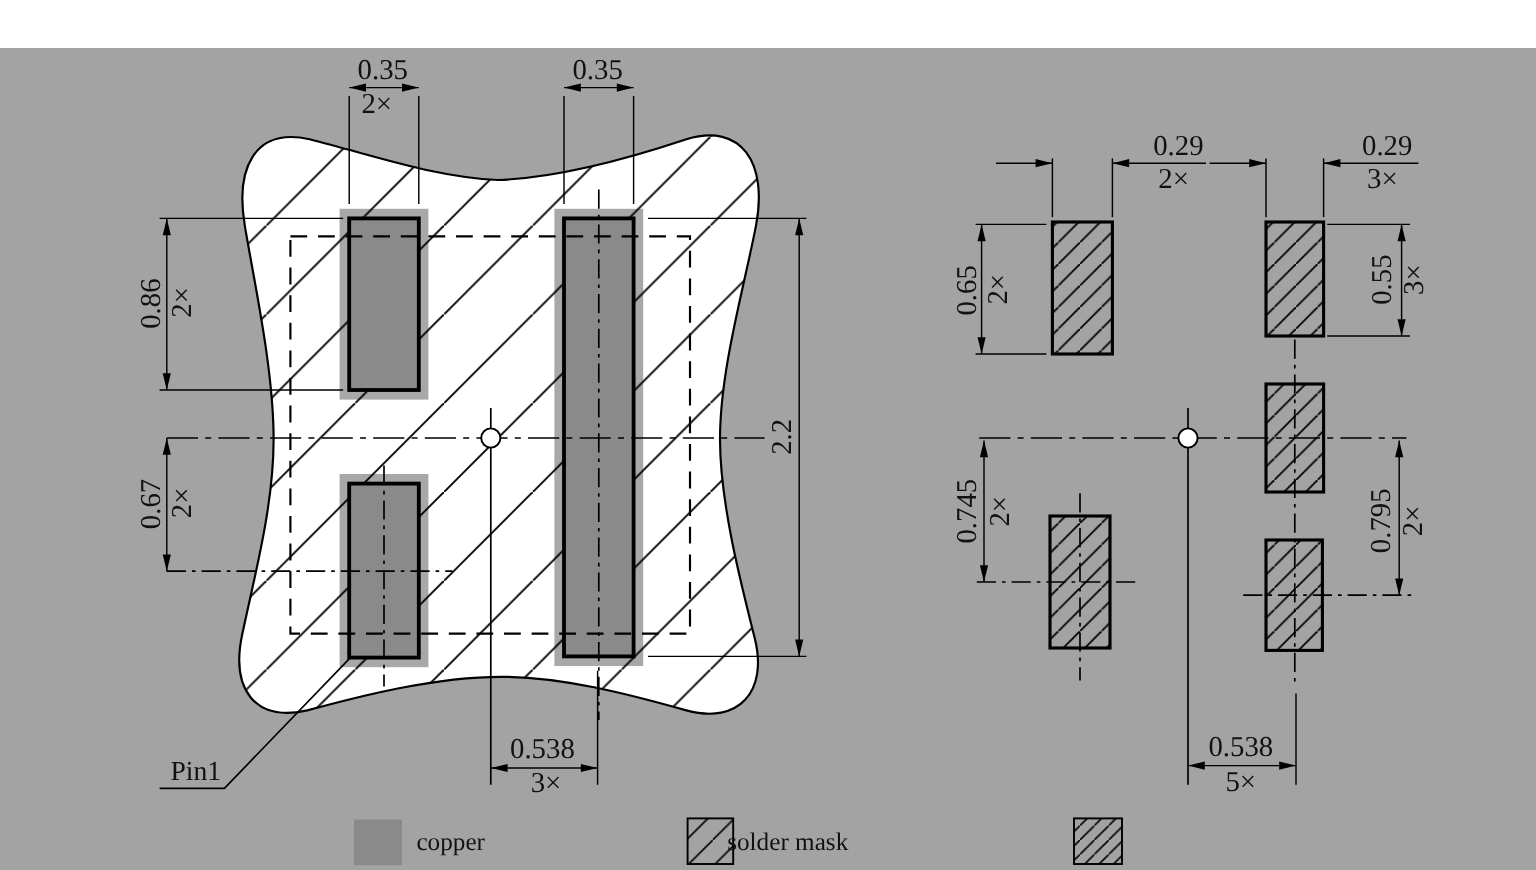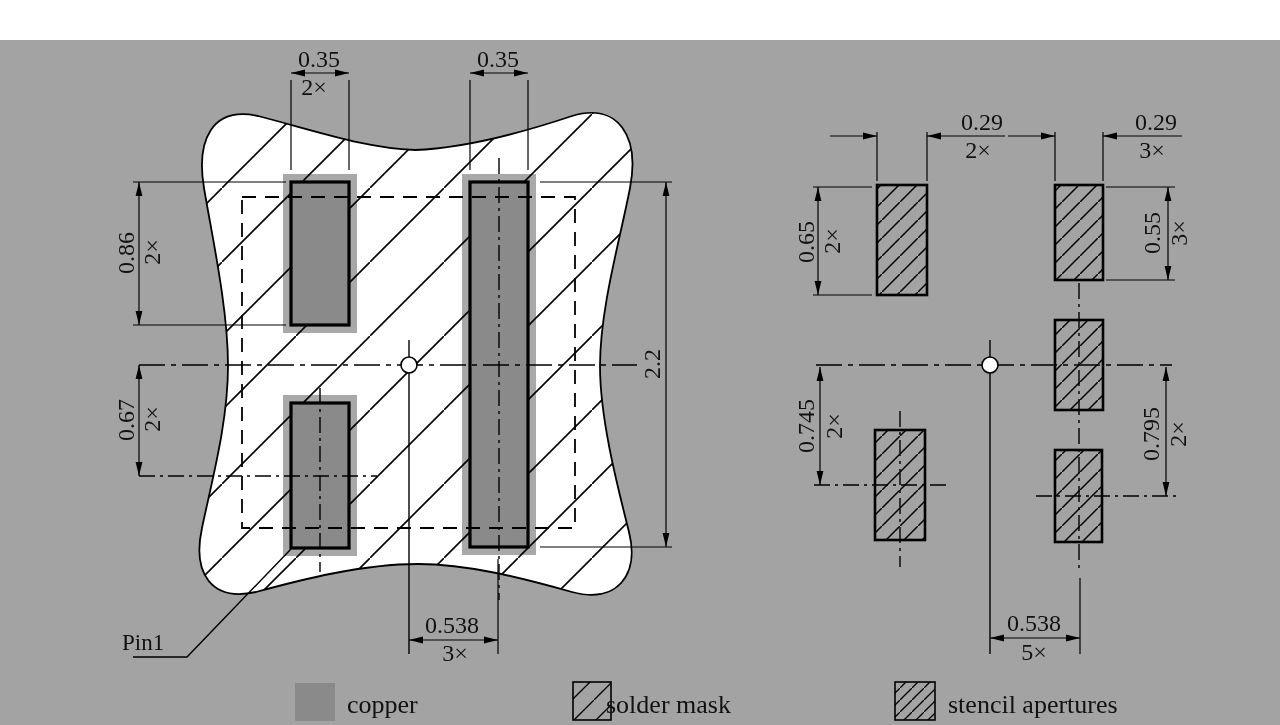--- a/index.html
+++ b/index.html
@@ -10,21 +10,21 @@
   .stage svg{position:absolute;left:0;top:0;}
   .dim{
     position:absolute;transform:translateX(-50%);
     font-size:24px;line-height:1;white-space:nowrap;
   }
   .vdim{
     position:absolute;transform:translate(-50%,-50%) rotate(-90deg);
     font-size:24px;line-height:1;white-space:nowrap;
   }
   .plain{position:absolute;font-size:23px;line-height:1;white-space:nowrap;}
-  .legend-label{position:absolute;font-size:26px;line-height:1.2;white-space:nowrap;}
+  .legend-label{position:absolute;font-size:21px;line-height:1.2;white-space:nowrap;}
   .note{
     position:absolute;transform:translateX(-50%);
     font-size:22px;line-height:1.2;white-space:nowrap;
   }
 </style>
 </head>
 <body>
 
 <div class="stage">
 
@@ -192,36 +192,35 @@
   <div class="dim" style="left:498px;top:7px">0.35</div>
   <div class="dim" style="left:452px;top:573px">0.538</div>
   <div class="dim" style="left:455px;top:601px">3×</div>
 
   <div class="vdim" style="left:126px;top:213px">0.86</div>
   <div class="vdim" style="left:152px;top:212px">2×</div>
   <div class="vdim" style="left:126px;top:380px">0.67</div>
   <div class="vdim" style="left:152px;top:379px">2×</div>
   <div class="vdim" style="left:652px;top:324px">2.2</div>
 
-  <div class="plain" style="left:122px;top:591px">Pin1</div>
+  <div class="plain" style="left:142px;top:591px">Pin1</div>
 
   <div class="dim" style="left:982px;top:70px">0.29</div>
   <div class="dim" style="left:978px;top:98px">2×</div>
   <div class="dim" style="left:1156px;top:70px">0.29</div>
   <div class="dim" style="left:1152px;top:98px">3×</div>
   <div class="dim" style="left:1034px;top:571px">0.538</div>
   <div class="dim" style="left:1034px;top:600px">5×</div>
 
   <div class="vdim" style="left:806px;top:202px">0.65</div>
   <div class="vdim" style="left:832px;top:201px">2×</div>
   <div class="vdim" style="left:1152px;top:193px">0.55</div>
   <div class="vdim" style="left:1179px;top:193px">3×</div>
   <div class="vdim" style="left:806px;top:386px">0.745</div>
   <div class="vdim" style="left:834px;top:386px">2×</div>
   <div class="vdim" style="left:1151px;top:394px">0.795</div>
   <div class="vdim" style="left:1178px;top:394px">2×</div>
 
   <div class="legend-label" style="left:347px;top:649px">copper</div>
   <div class="legend-label" style="left:606px;top:649px">solder mask</div>
-  <div class="legend-label" style="left:948px;top:649px">stencil apertures</div>
 
 
 </div>
 
 </body></html>

